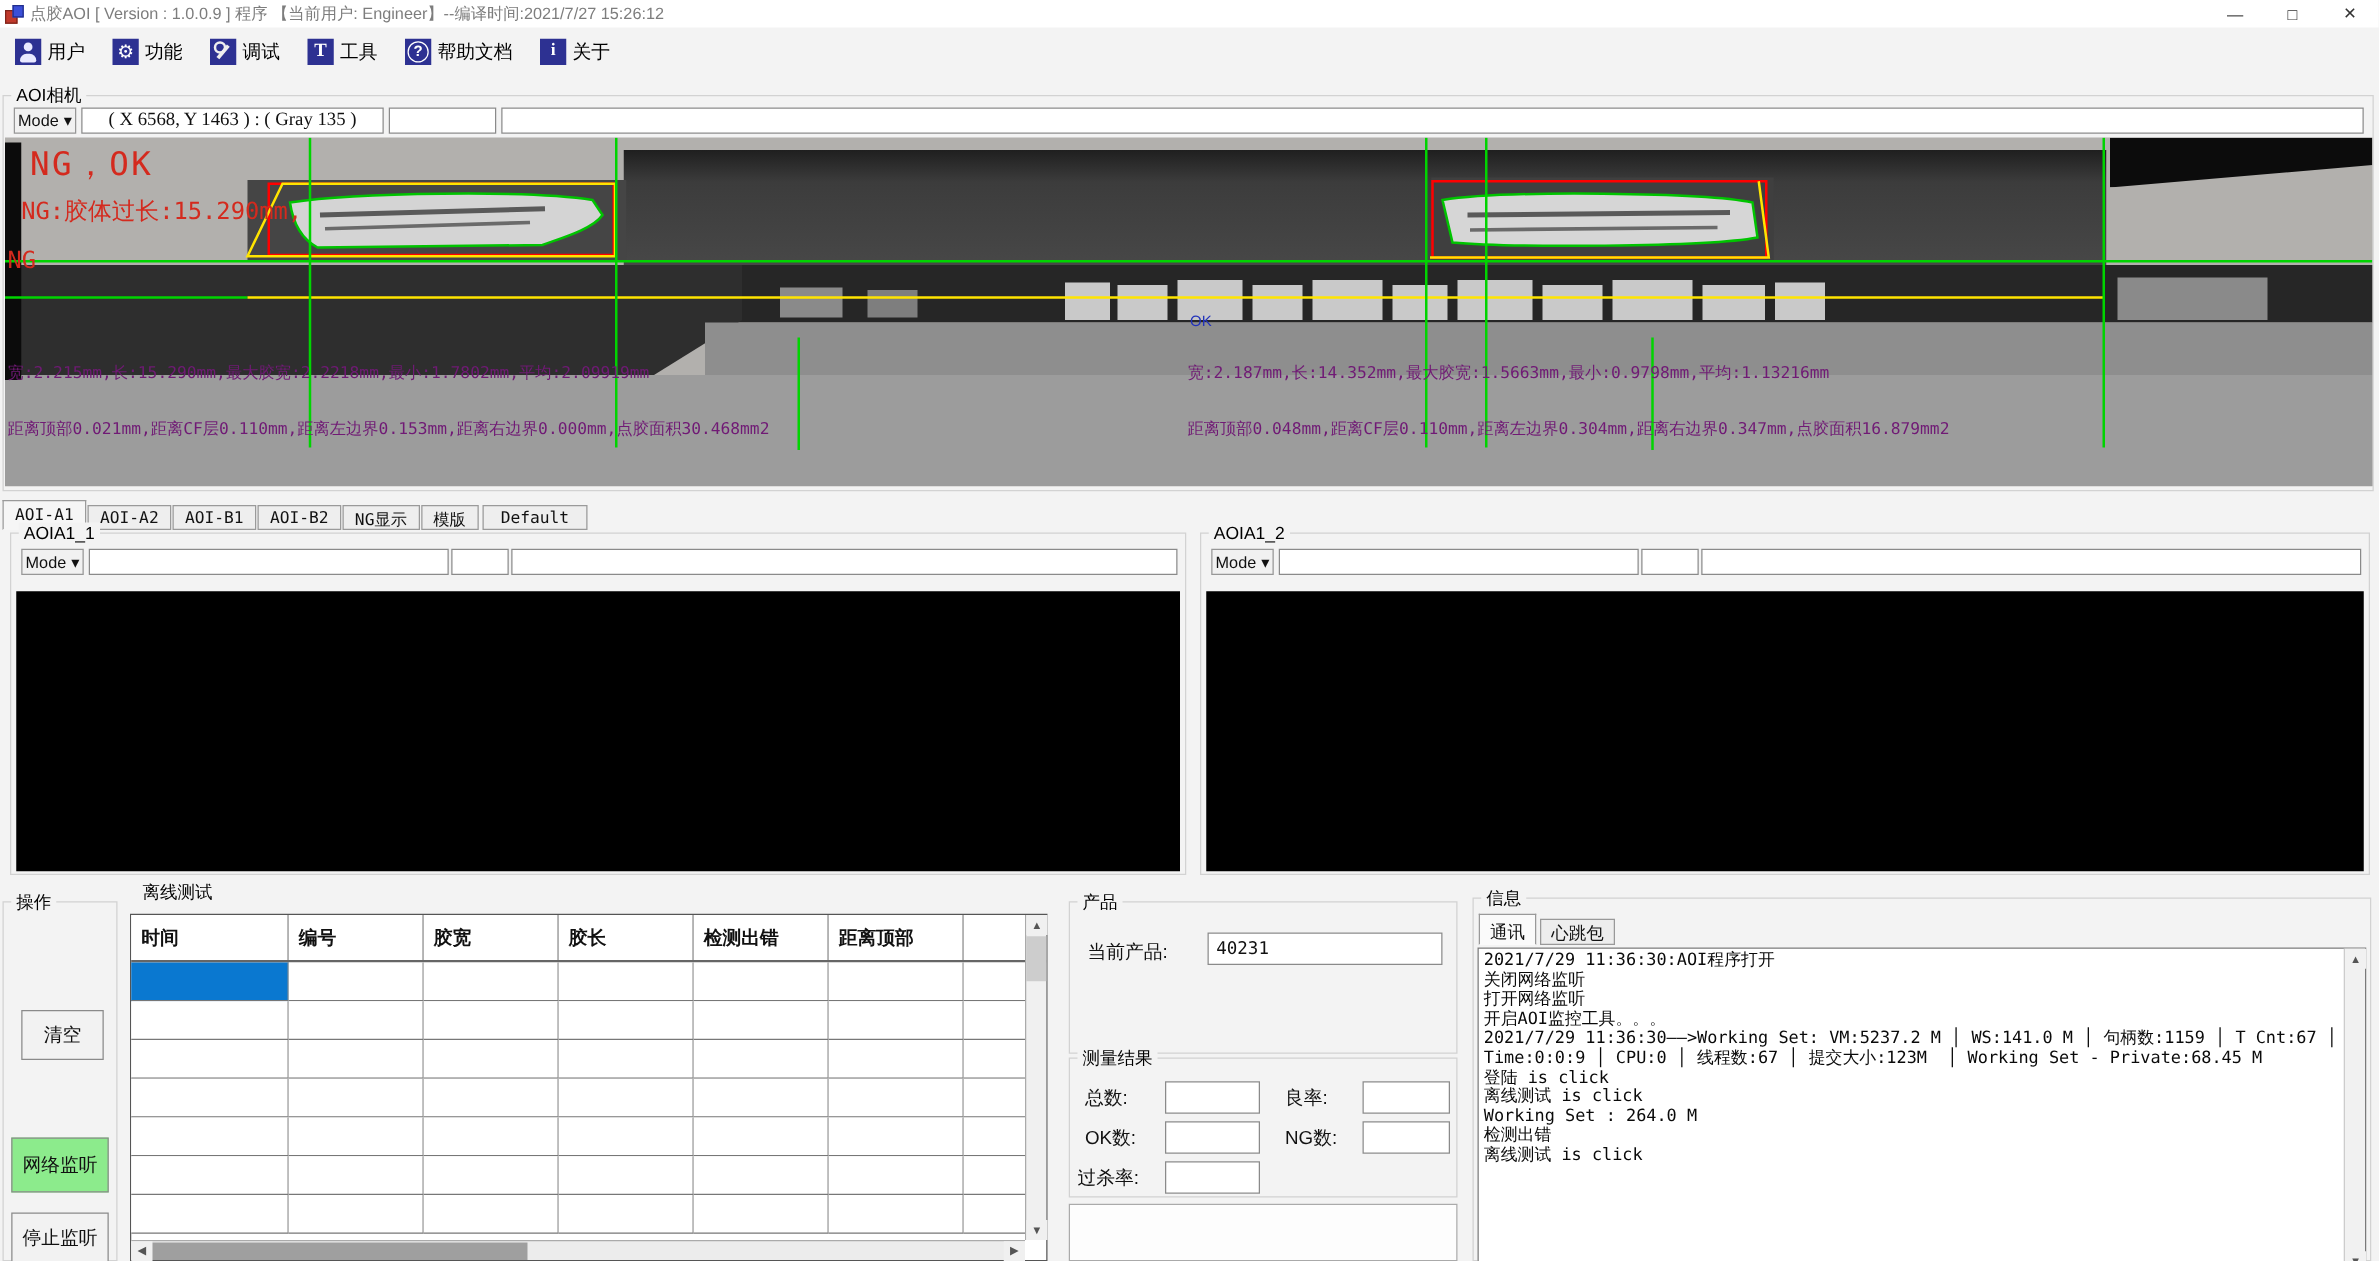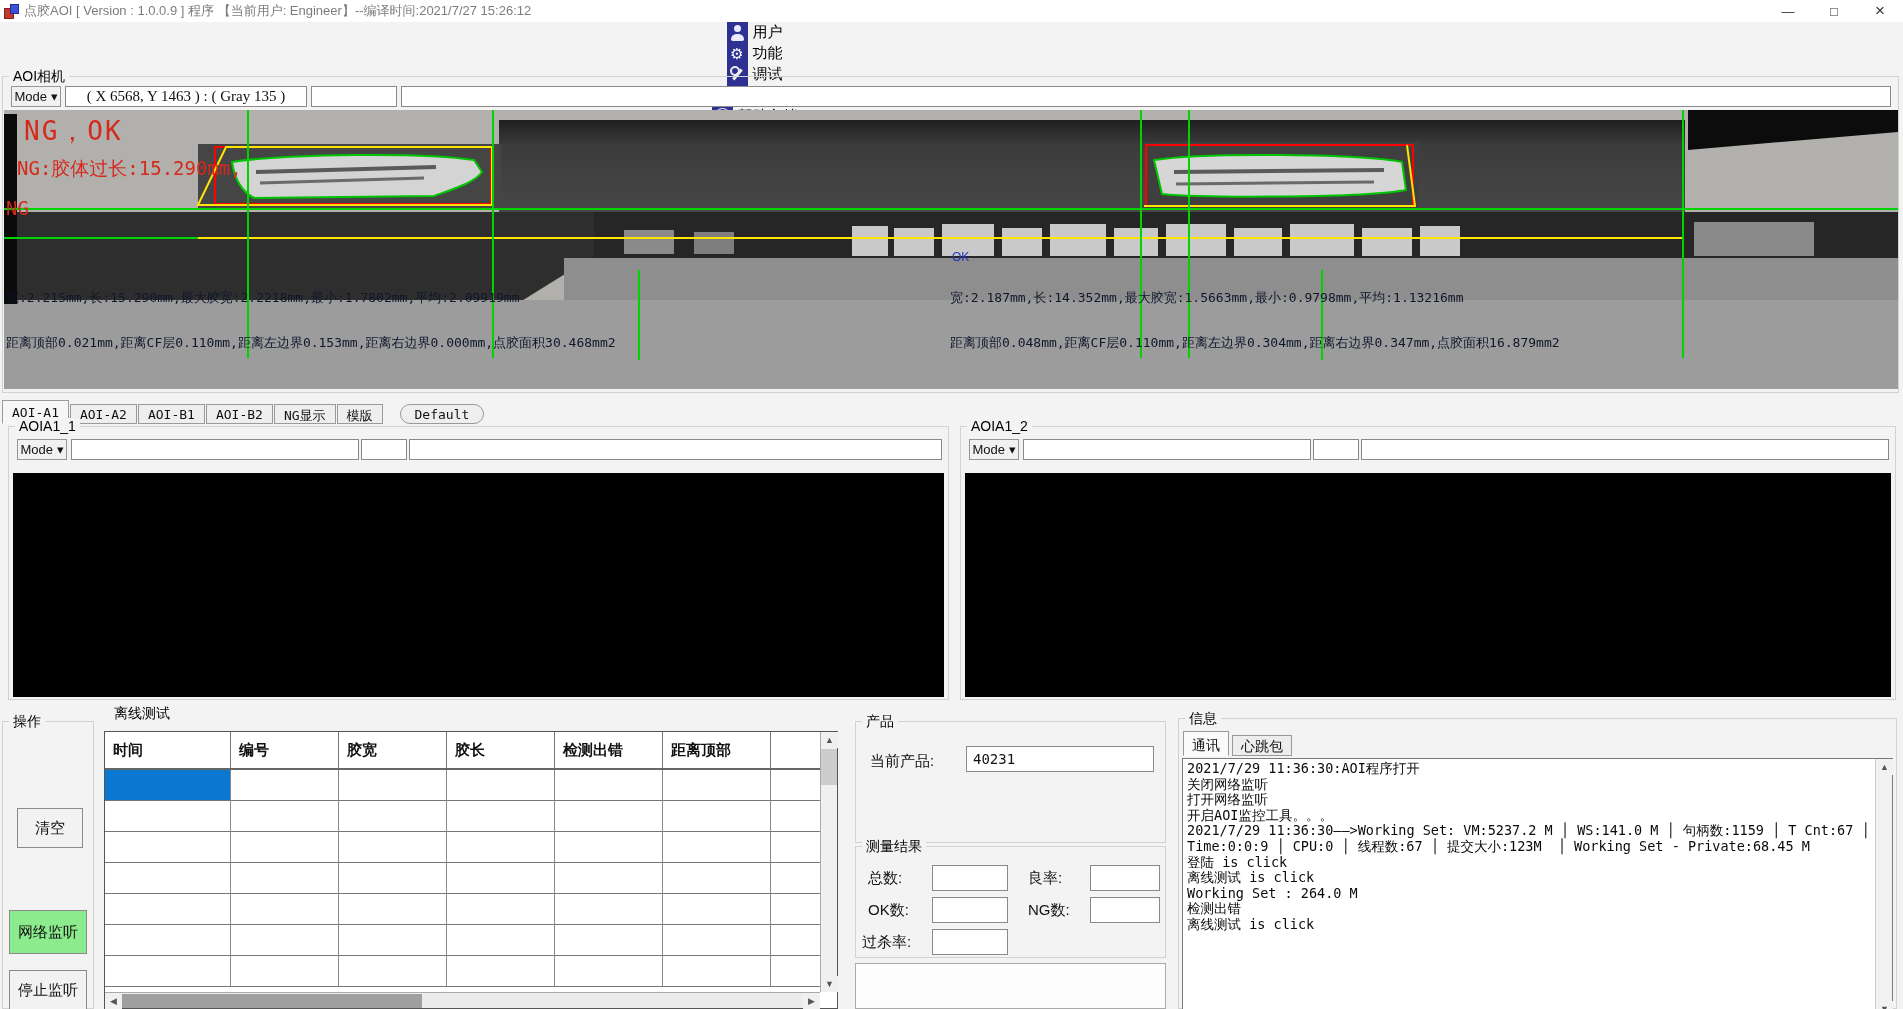--- a/index.html
+++ b/index.html
@@ -9,21 +9,21 @@
   
   .titlebar { position:absolute; left:0; top:0; width:1903px; height:22px; background:#ffffff; display:flex; align-items:center; }
   .appicon { width:15px; height:15px; margin:0 5px 0 4px; position:relative; }
   .appicon .sq1 { position:absolute; left:0; bottom:0; width:10px; height:11px; background:#c0392b; border:1px solid #7e241a; }
   .appicon .sq2 { position:absolute; right:0; top:0; width:9px; height:10px; background:#3b4fd8; border:1px solid #222e8a; }
   .titletext { color:#7d7d7d; font-size:13px; white-space:nowrap; }
   .wincontrols { position:absolute; right:0; top:0; height:22px; display:flex; }
   .winbtn { width:46px; height:22px; display:flex; align-items:center; justify-content:center; color:#333; font-size:13px; }
 
   
-  .toolbar { position:absolute; left:0; top:22px; width:1519px; height:38px; display:flex; align-items:center; padding-left:12px;flex-direction:column; }
+  .toolbar { position:absolute; left:0; top:22px; width:1519px; height:38px; display:flex; align-items:center; padding-left:12px; }
   .toolitem { display:flex; align-items:center; gap:5px; margin-right:22px; cursor:default; }
   .toolitem .tlabel { font-size:15px; color:#000; }
   .ticon { width:21px; height:21px; background:#2d3192; position:relative; display:flex; align-items:center; justify-content:center; color:#fff; flex:none; }
   .icon-user::before { content:""; position:absolute; top:3px; left:7px; width:7px; height:7px; border-radius:50%; background:#e9e9ff; }
   .icon-user::after  { content:""; position:absolute; bottom:2px; left:4px; width:13px; height:7px; border-radius:6px 6px 2px 2px; background:#e9e9ff; }
   .icon-gear  { font-size:15px; }
   .icon-wrench::before { content:""; position:absolute; left:9px; top:4px; width:3px; height:13px; background:#eee; transform:rotate(40deg); }
   .icon-wrench::after  { content:""; position:absolute; left:3px; top:2px; width:6px; height:6px; border:2px solid #eee; border-radius:50%; }
   .icon-tools { font-size:15px; font-weight:bold; font-family:"Liberation Serif",serif; }
   .icon-help::before { content:""; position:absolute; inset:2px; border:1.5px solid #fff; border-radius:50%; }
@@ -47,27 +47,27 @@
   .cornerdark  { left:1684px; top:0; width:210px; height:40px; background:#0c0c0c; clip-path:polygon(0 0,100% 0,100% 55%,0 100%); }
   .banddark    { left:0; top:102px; width:1894px; height:46px; background:#262626; }
   .leftlower   { left:0; top:102px; width:590px; height:88px; background:#2e2e2e; clip-path:polygon(0 0,100% 0,100% 50%,88% 100%,0 100%); }
   .midband     { left:560px; top:148px; width:1334px; height:42px; background:#8e8e8e; }
   .bottomband  { left:0; top:190px; width:1894px; height:89px; background:#9c9c9c; }
   .leftpocket  { left:194px; top:34px; width:303px; height:64px; background:#454545; }
   .camsvg { position:absolute; left:0; top:0; }
 
   .ov { position:absolute; white-space:nowrap; }
   .ov-red  { color:#d42a1e; font-family:"DejaVu Sans Mono","DejaVu Sans",monospace; }
-  .ov-blue { color:#0f172a; font-family:"DejaVu Sans Mono","DejaVu Sans",monospace; font-size:13px; }
+  .ov-blue { color:#701a75; font-family:"DejaVu Sans Mono","DejaVu Sans",monospace; font-size:13px; }
 
   
   .viewtabs { position:absolute; left:2px; top:400px; height:24px; display:flex; align-items:flex-end; font-family:"DejaVu Sans Mono",monospace; font-size:13px; }
   .vtab { border:1px solid #9a9a9a; background:#eeeeee; padding:2px 9px 2px 9px; height:20px; margin-right:1px; }
   .vtab.active { background:#f6f6f6; height:24px; padding-top:4px; border-bottom:1px solid #f6f6f6; }
-  .vtab.gap { margin-left:16px; padding:2px 14px;border-radius:10px; }
+  .vtab.gap { margin-left:2px; padding:2px 14px; }
 
   .sub-group { top:426px; height:274px; }
   .subcanvas { position:absolute; left:4px; top:46px; background:#000; }
 
   
   .opbtn { position:absolute; border:1px solid #8a8a8a; background:#f2f2f2; display:flex; align-items:center; justify-content:center; font-size:15px; }
   .opbtn.green { background:#8ceb8c; }
 
   
   .dtable { position:absolute; left:104px; top:731px; width:734px; height:278px; border:1px solid #555; background:#fff; }

